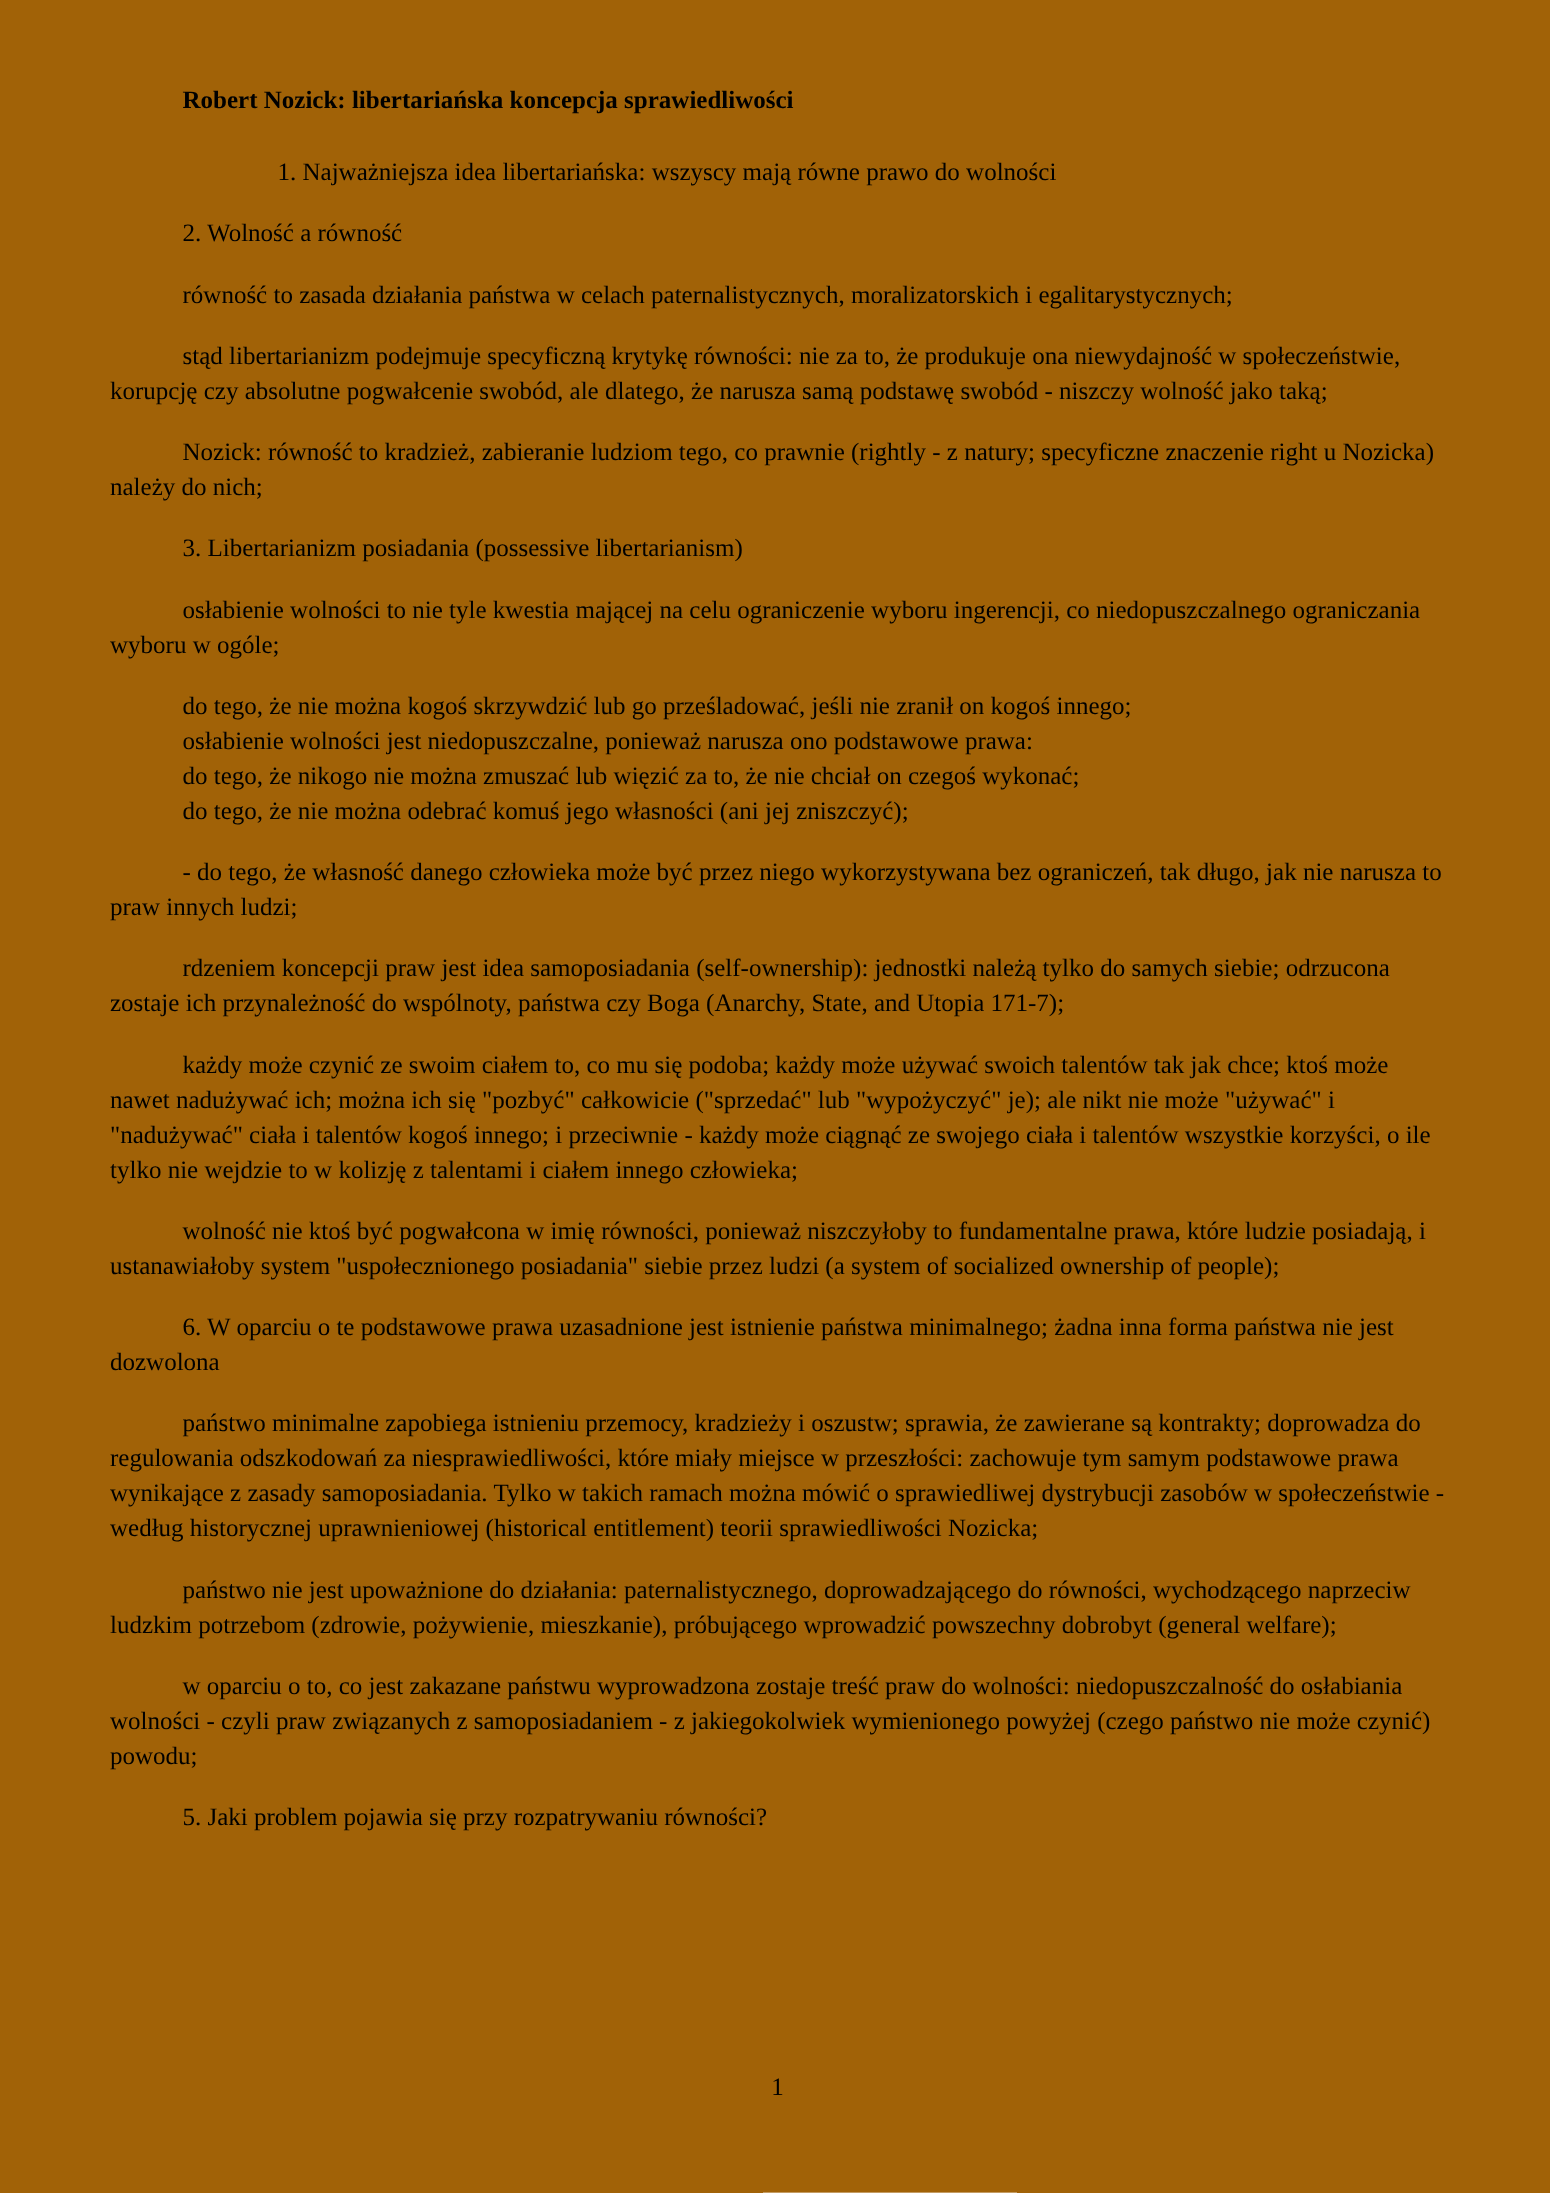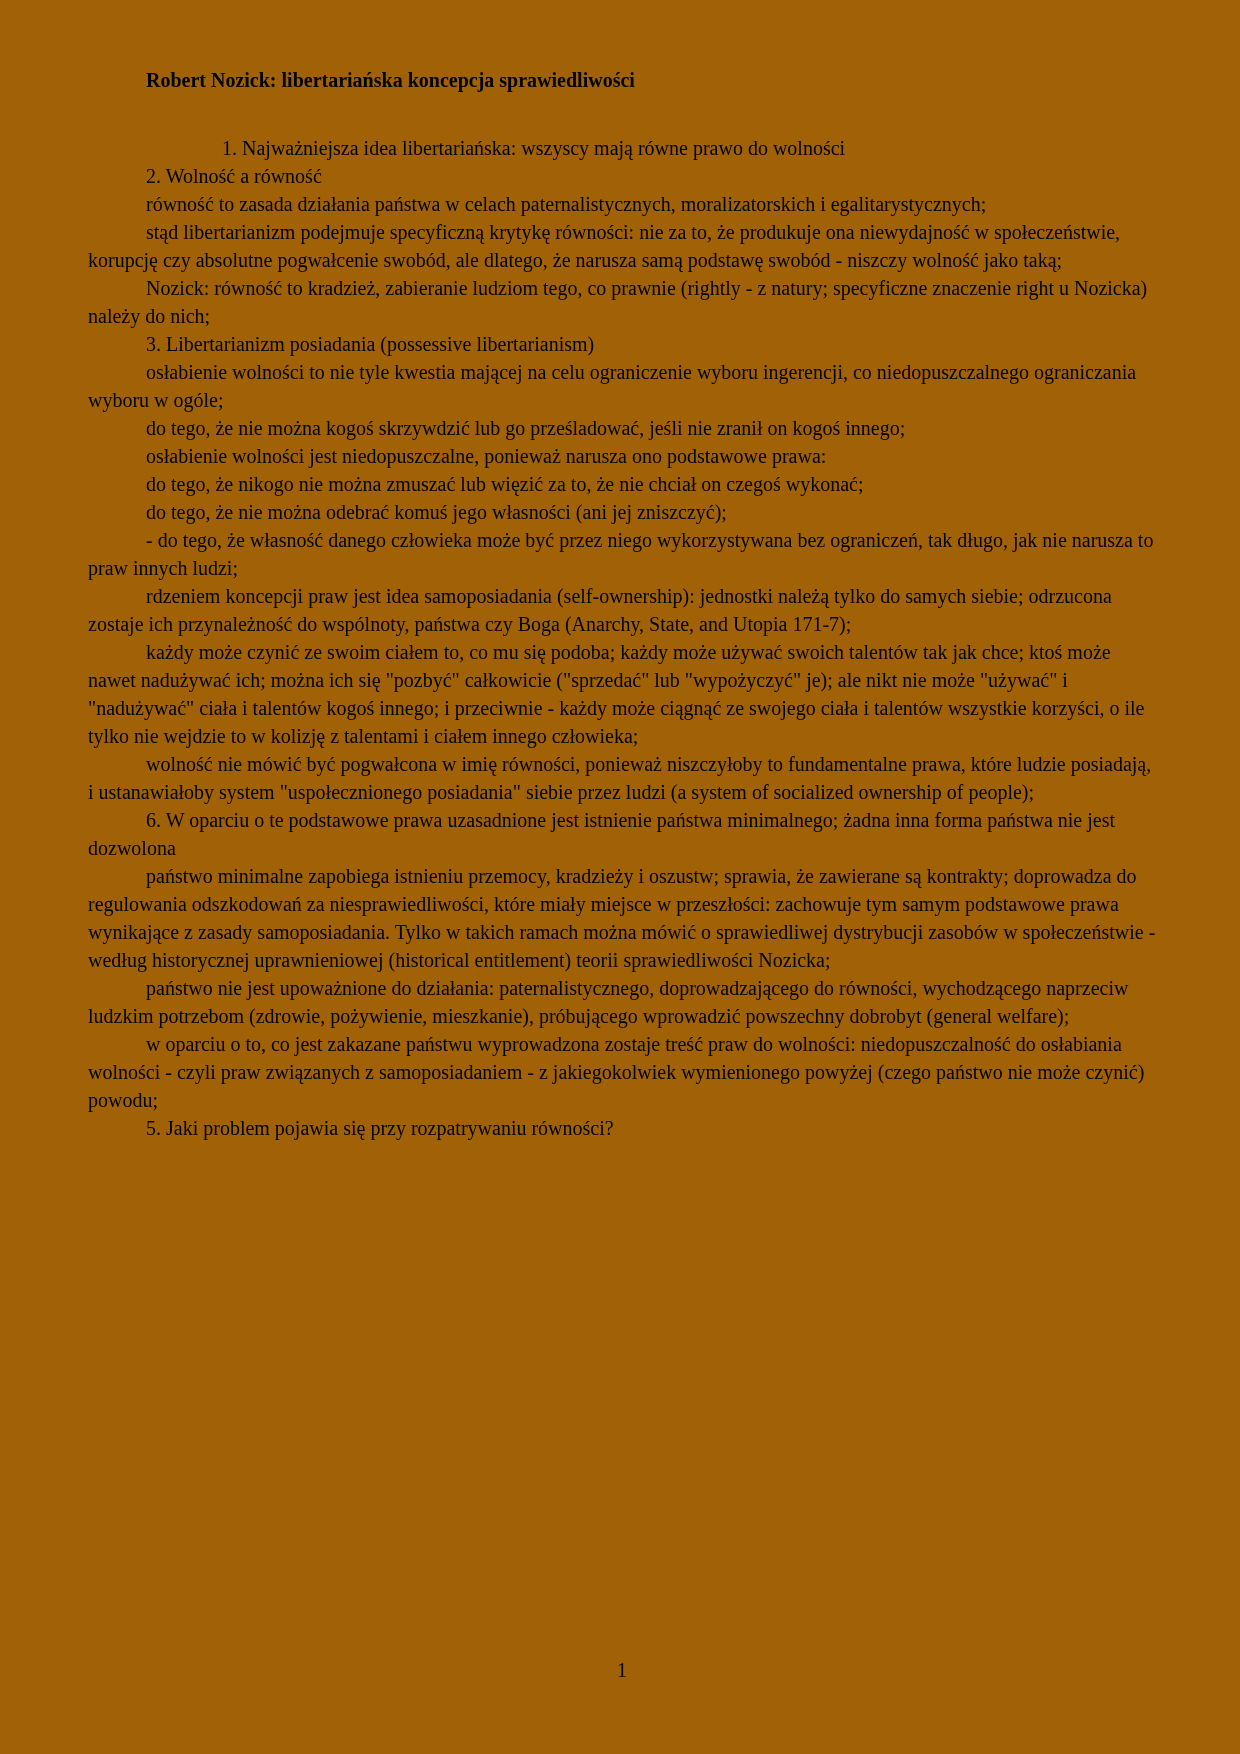--- a/index.html
+++ b/index.html
@@ -21,26 +21,27 @@
     -webkit-font-smoothing: antialiased;
   }
   .doc-title {
     font-size: 20px;
     font-weight: bold;
     text-indent: 58px;
     line-height: 28px;
   }
   .doc-body { width: 100%; }
   .para {
+    margin-top: 21px;
     text-indent: 58px;
     text-align: left;
   }
   .para.item-deep {
     text-indent: 134px;
-    margin-top: 40px;
+    margin-top: 30px;
   }
   .para.lines { text-indent: 0; }
   .bline {
     display: block;
     text-indent: 58px;
   }
   .page-footer {
     margin-top: auto;
     padding-top: 44px;
     text-align: center;
@@ -66,21 +67,21 @@
       <p class="para indent">osłabienie wolności to nie tyle kwestia mającej na celu ograniczenie wyboru ingerencji, co niedopuszczalnego ograniczania wyboru w ogóle;</p>
       <p class="para lines">
         <span class="bline">do tego, że nie można kogoś skrzywdzić lub go prześladować, jeśli nie zranił on kogoś innego;</span>
         <span class="bline">osłabienie wolności jest niedopuszczalne, ponieważ narusza ono podstawowe prawa:</span>
         <span class="bline">do tego, że nikogo nie można zmuszać lub więzić za to, że nie chciał on czegoś wykonać;</span>
         <span class="bline">do tego, że nie można odebrać komuś jego własności (ani jej zniszczyć);</span>
       </p>
       <p class="para indent">- do tego, że własność danego człowieka może być przez niego wykorzystywana bez ograniczeń, tak długo, jak nie narusza to praw innych ludzi;</p>
       <p class="para indent">rdzeniem koncepcji praw jest idea samoposiadania (self-ownership): jednostki należą tylko do samych siebie; odrzucona zostaje ich przynależność do wspólnoty, państwa czy Boga (Anarchy, State, and Utopia 171-7);</p>
       <p class="para indent">każdy może czynić ze swoim ciałem to, co mu się podoba; każdy może używać swoich talentów tak jak chce; ktoś może nawet nadużywać ich; można ich się "pozbyć" całkowicie ("sprzedać" lub "wypożyczyć" je); ale nikt nie może "używać" i "nadużywać" ciała i talentów kogoś innego; i przeciwnie - każdy może ciągnąć ze swojego ciała i talentów wszystkie korzyści, o ile tylko nie wejdzie to w kolizję z talentami i ciałem innego człowieka;</p>
-      <p class="para indent">wolność nie mówić być pogwałcona w imię równości, ponieważ niszczyłoby to fundamentalne prawa, które ludzie posiadają, i ustanawiałoby system "uspołecznionego posiadania" siebie przez ludzi (a system of socialized ownership of people);</p>
+      <p class="para indent">wolność nie ktoś być pogwałcona w imię równości, ponieważ niszczyłoby to fundamentalne prawa, które ludzie posiadają, i ustanawiałoby system "uspołecznionego posiadania" siebie przez ludzi (a system of socialized ownership of people);</p>
       <p class="para indent">6. W oparciu o te podstawowe prawa uzasadnione jest istnienie państwa minimalnego; żadna inna forma państwa nie jest dozwolona</p>
       <p class="para indent">państwo minimalne zapobiega istnieniu przemocy, kradzieży i oszustw; sprawia, że zawierane są kontrakty; doprowadza do regulowania odszkodowań za niesprawiedliwości, które miały miejsce w przeszłości: zachowuje tym samym podstawowe prawa wynikające z zasady samoposiadania. Tylko w takich ramach można mówić o sprawiedliwej dystrybucji zasobów w społeczeństwie - według historycznej uprawnieniowej (historical entitlement) teorii sprawiedliwości Nozicka;</p>
       <p class="para indent">państwo nie jest upoważnione do działania: paternalistycznego, doprowadzającego do równości, wychodzącego naprzeciw ludzkim potrzebom (zdrowie, pożywienie, mieszkanie), próbującego wprowadzić powszechny dobrobyt (general welfare);</p>
       <p class="para indent">w oparciu o to, co jest zakazane państwu wyprowadzona zostaje treść praw do wolności: niedopuszczalność do osłabiania wolności - czyli praw związanych z samoposiadaniem - z jakiegokolwiek wymienionego powyżej (czego państwo nie może czynić) powodu;</p>
       <p class="para indent">5. Jaki problem pojawia się przy rozpatrywaniu równości?</p>
     </div>
 
   <div class="page-footer">
     <span class="page-number">1</span>
   </div>

